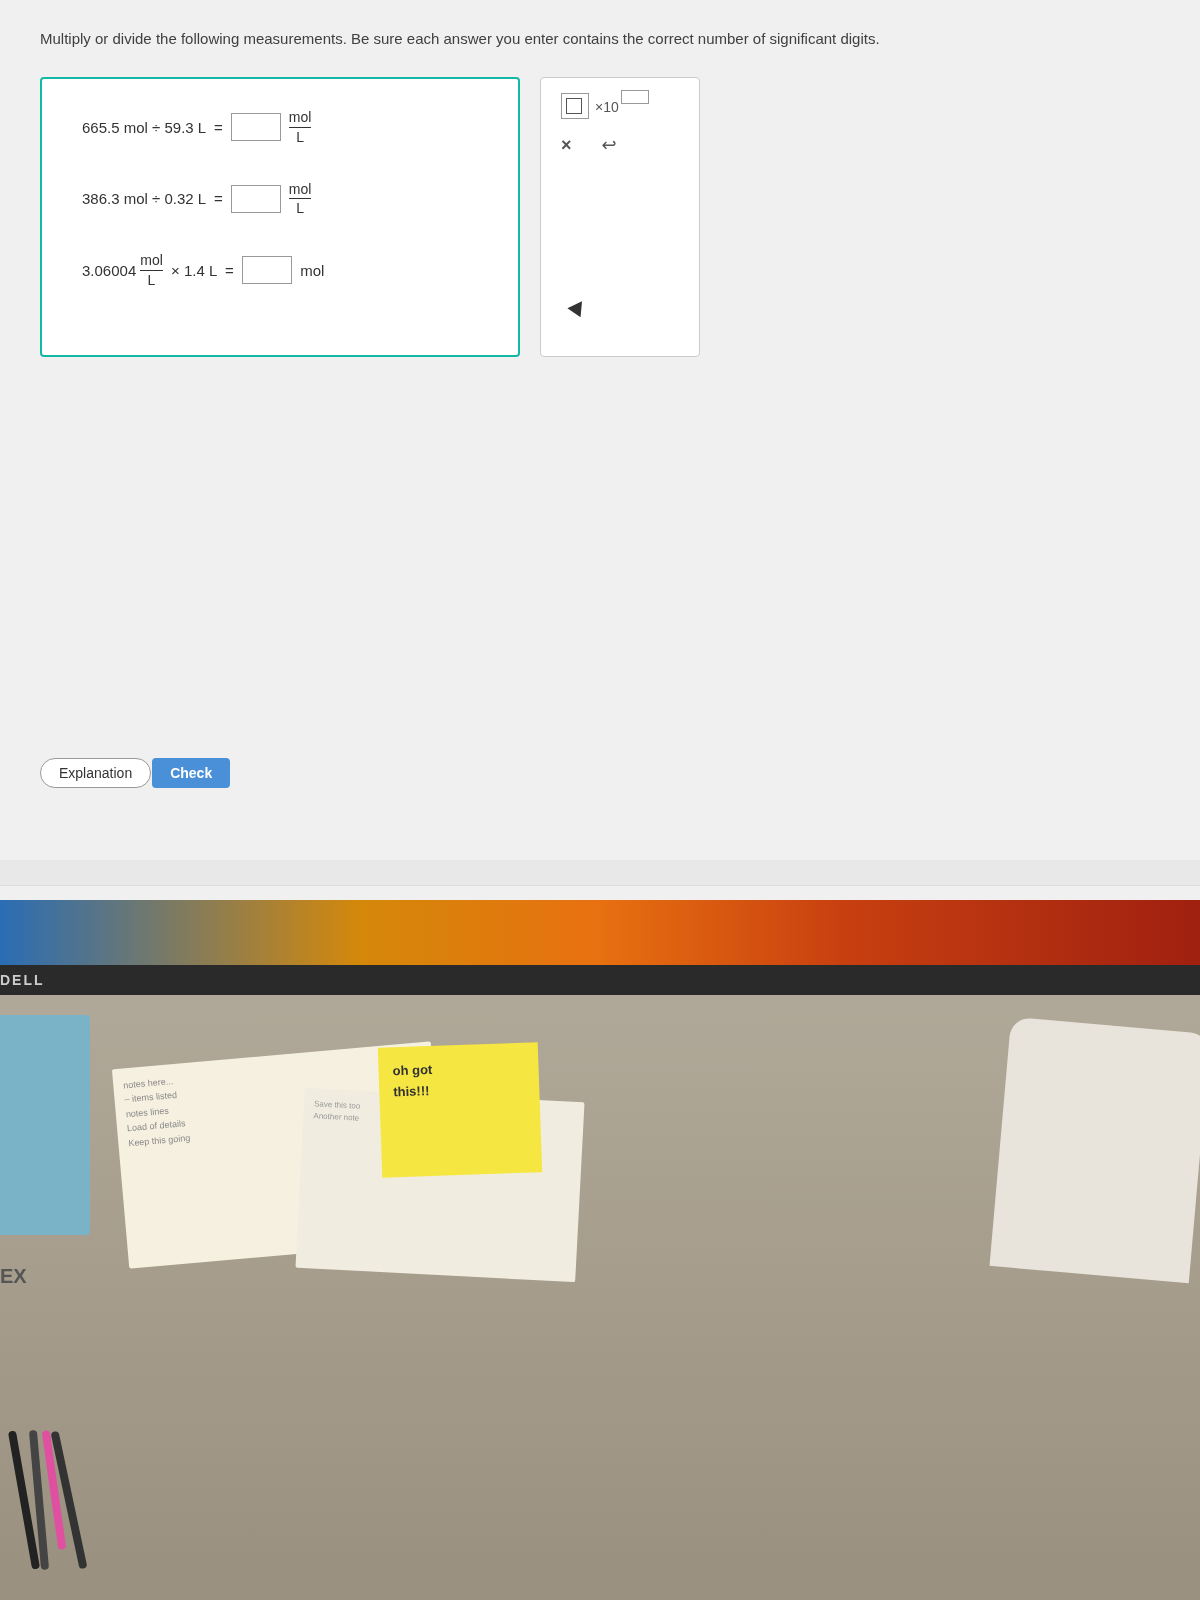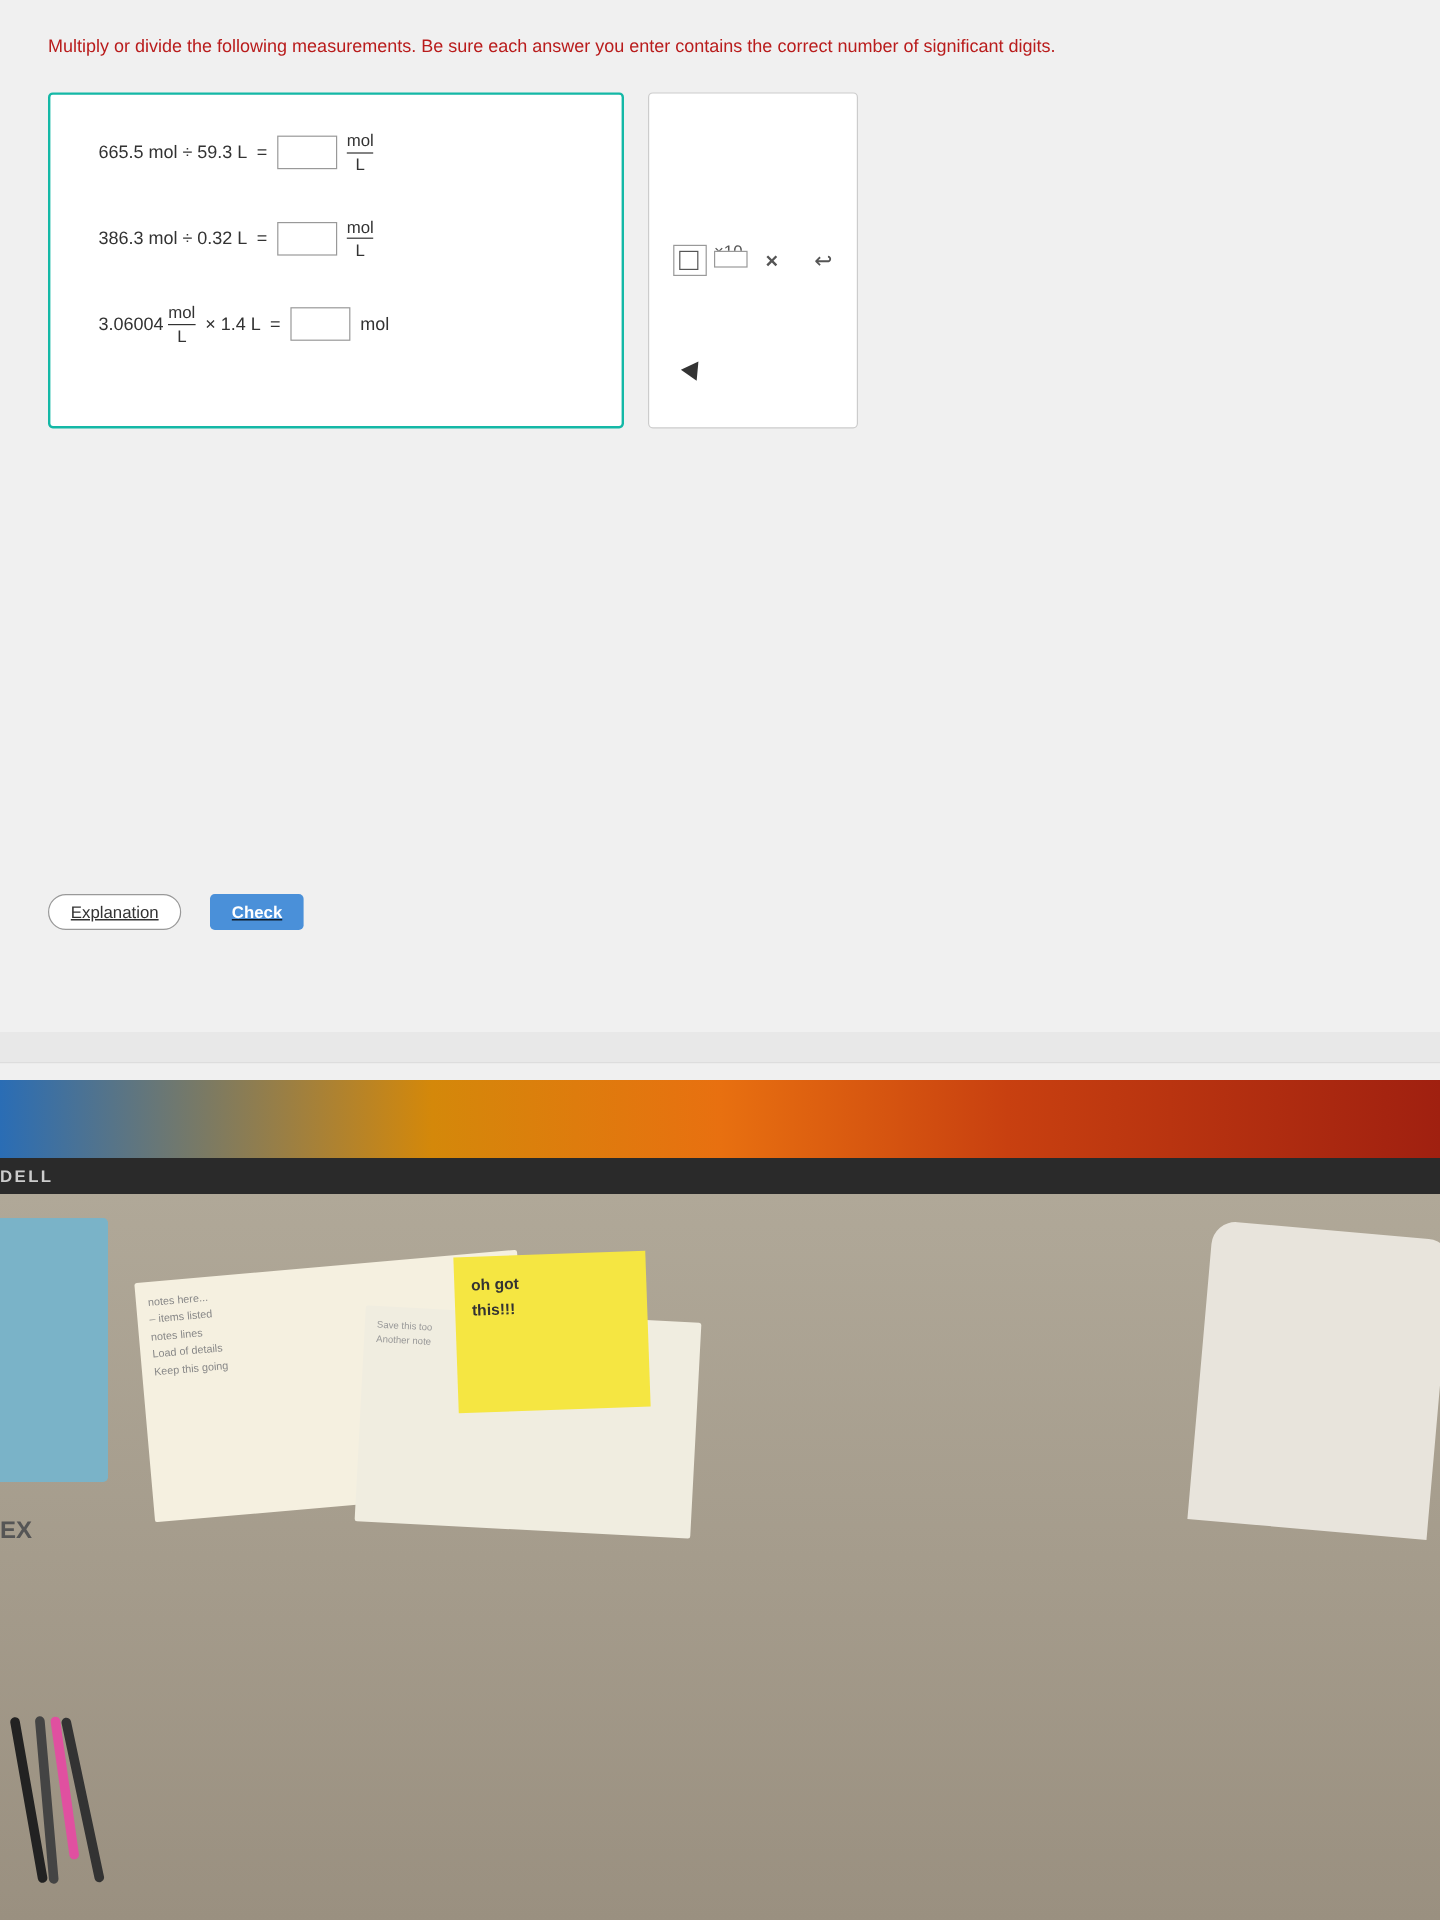--- a/index.html
+++ b/index.html
@@ -28,21 +28,21 @@
       top: 0;
       left: 0;
       width: 1200px;
       height: 860px;
       background: #f0f0f0;
       padding: 30px 40px;
     }
 
     .instruction-text {
       font-size: 15px;
-      color: #b91c1c;
+      color: #404040;
       margin-bottom: 30px;
       font-weight: normal;
     }
 
     
     .problems-container {
       display: flex;
       gap: 20px;
     }
 
@@ -106,21 +106,21 @@
 
     
     .problems-right {
       background: white;
       border: 1px solid #ccc;
       border-radius: 4px;
       padding: 15px 20px;
       flex: 0 0 160px;
       min-height: 120px;
       display: flex;
-      flex-direction: row;
+      flex-direction: column;
       gap: 15px;
     }
 
     .sci-notation-row {
       display: flex;
       align-items: center;
       gap: 6px;
     }
 
     .sci-box {
@@ -171,25 +171,24 @@
       height: 0;
       border-left: 8px solid transparent;
       border-right: 8px solid transparent;
       border-bottom: 14px solid #333;
       transform: rotate(35deg);
     }
 
     
     .bottom-buttons {
       position: absolute;
-      bottom: 85px;
+      bottom: 72px;
       left: 40px;
       display: flex;
-      gap: 24px;
-      text-decoration: underline;
+      gap: 1px;
     }
 
     .btn-explanation {
       border: 1px solid #999;
       border-radius: 15px;
       background: white;
       padding: 6px 18px;
       font-size: 14px;
       cursor: pointer;
       color: #333;

